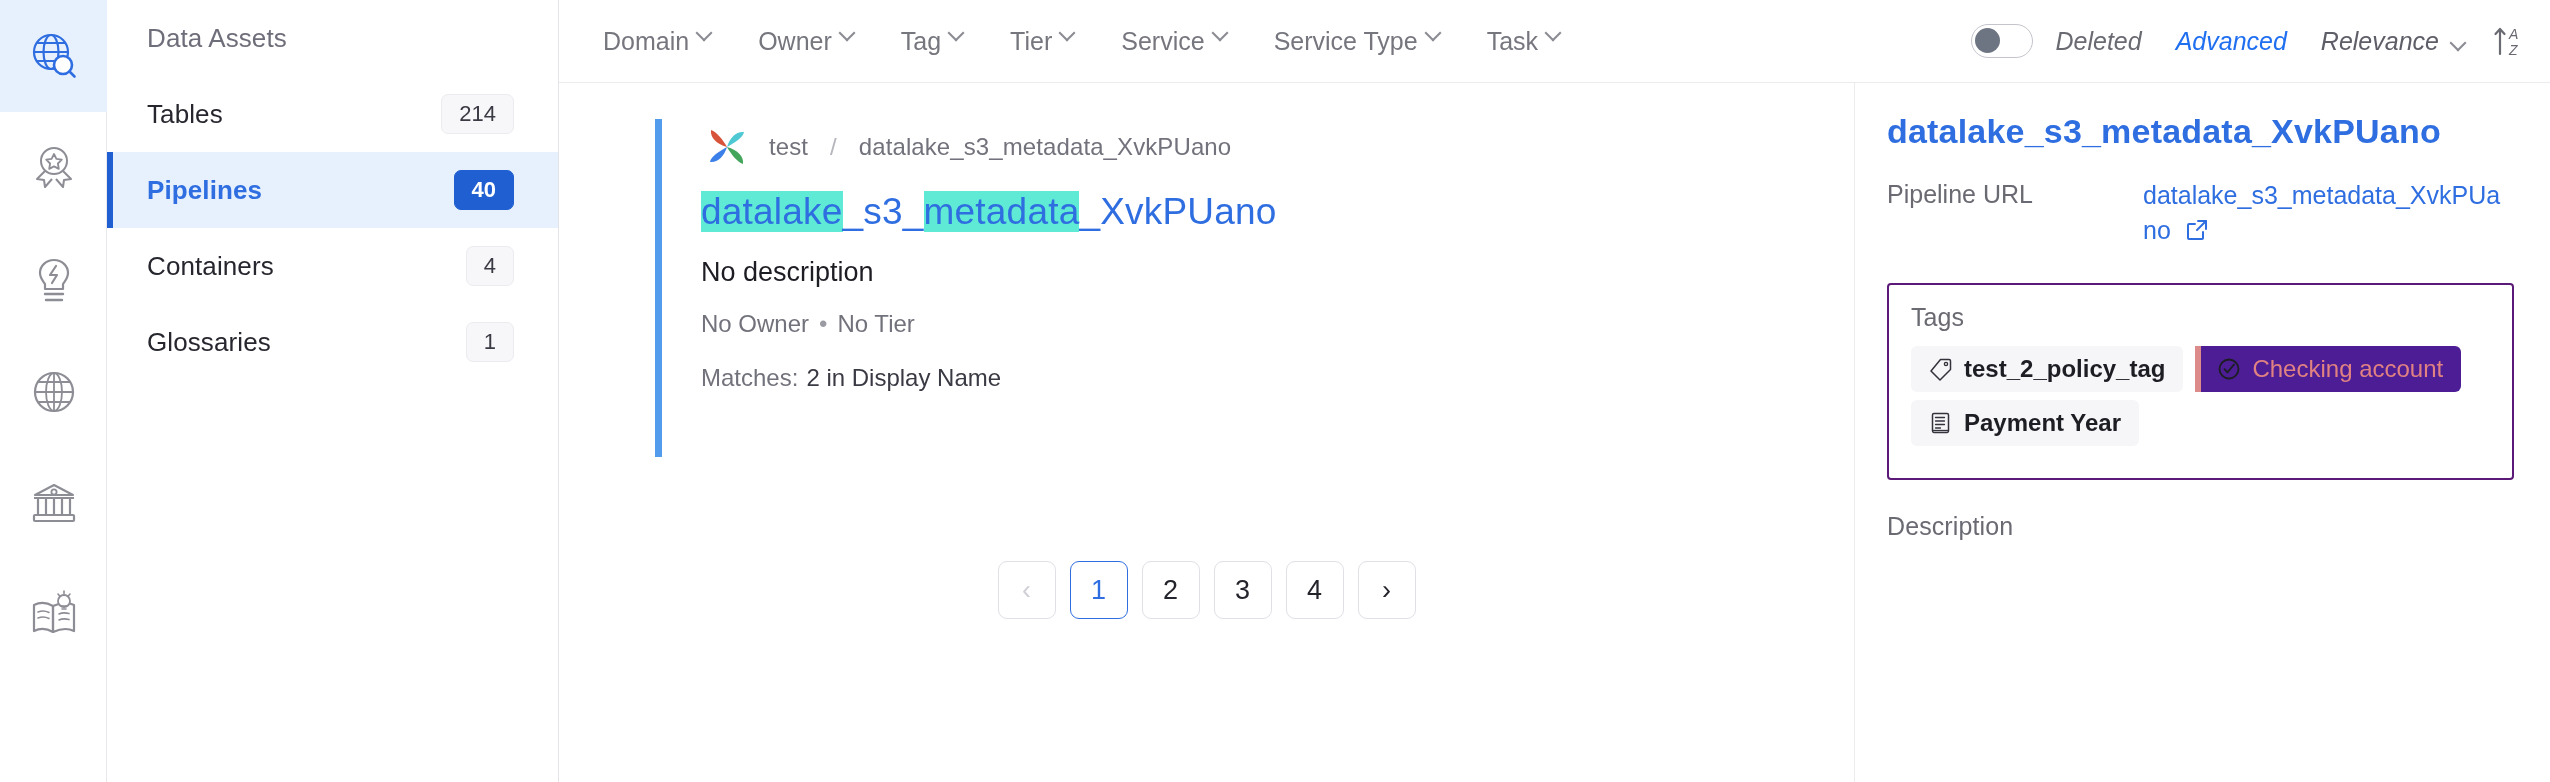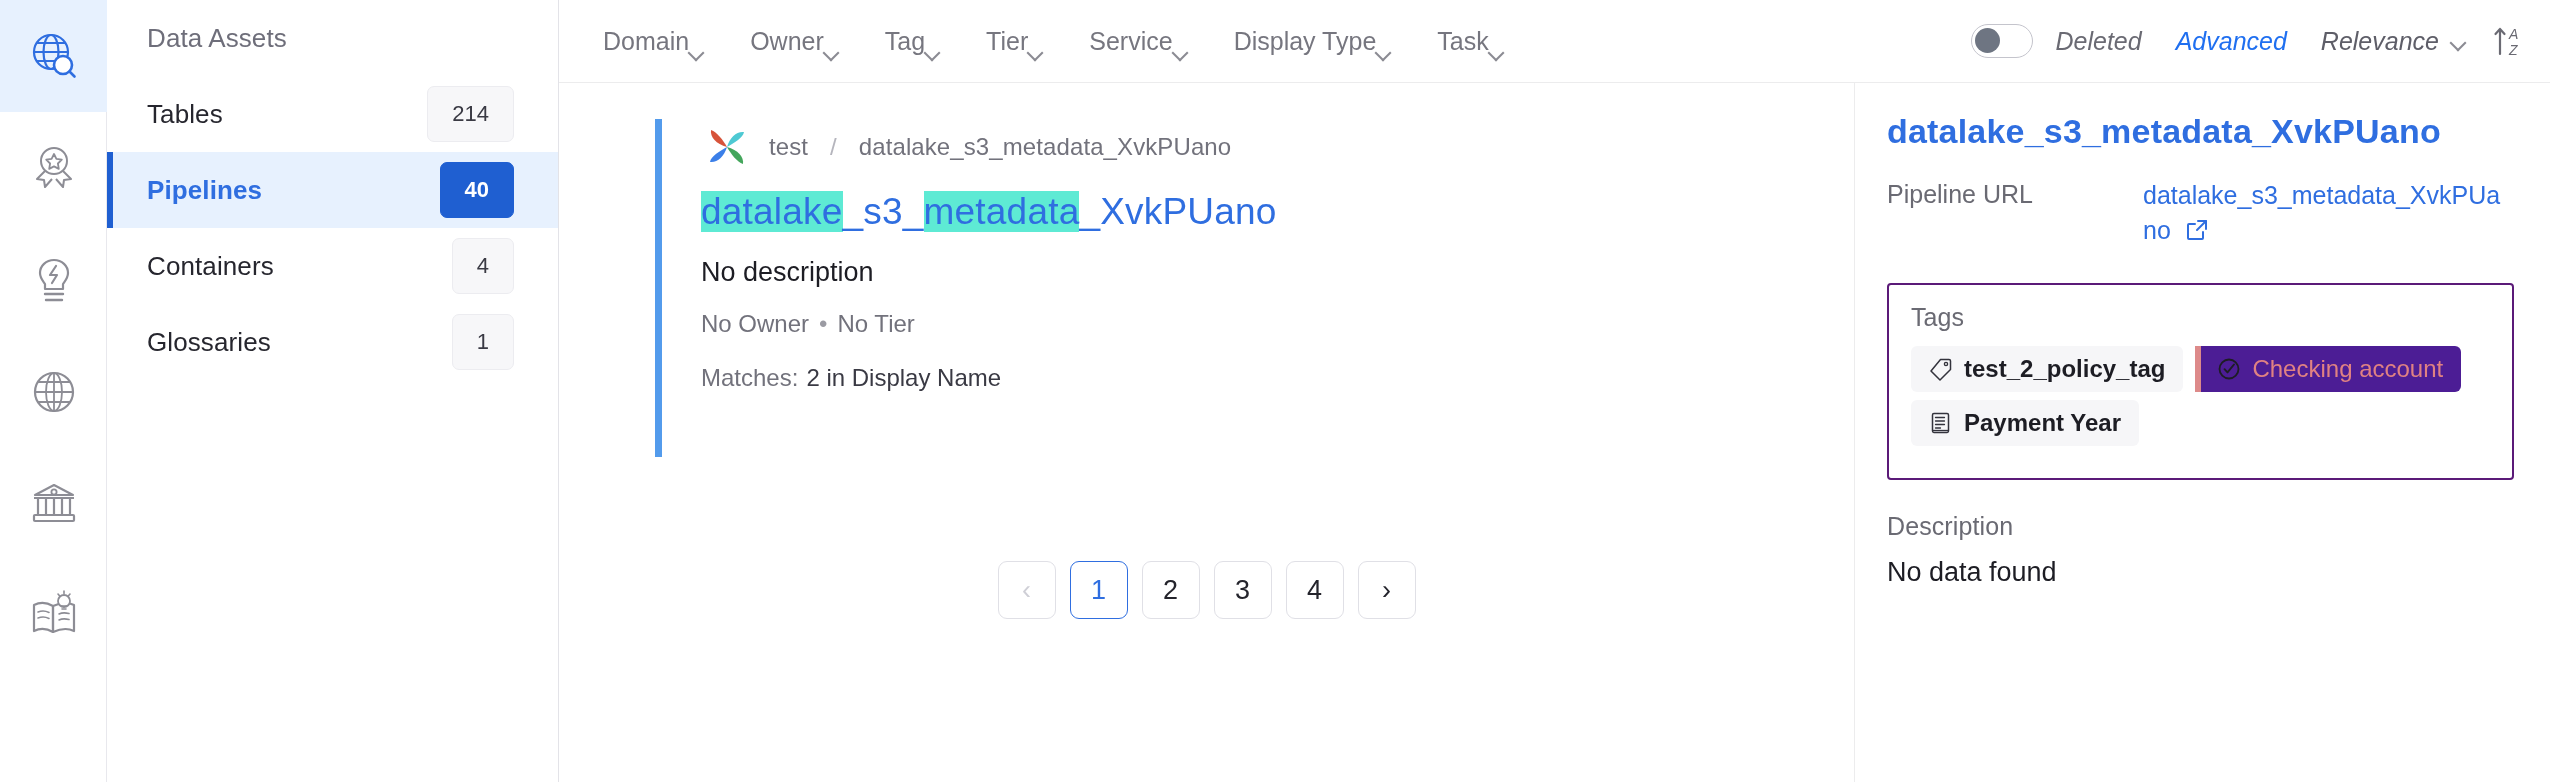--- a/index.html
+++ b/index.html
@@ -66,22 +66,22 @@
     position: relative;
     cursor: pointer;
   }
   .asset-item .label {
     font-size: 26px;
     color: #26262e;
     letter-spacing: .1px;
   }
   .asset-item .count {
     min-width: 44px;
-    height: 56px;
-    padding: 0 24px;
+    height: 40px;
+    padding: 0 17px;
     border-radius: 7px;
     background: #f7f7f9;
     border: 1px solid #ececf0;
     color: #3a3a44;
     font-size: 22px;
     display: inline-flex;
     align-items: center;
     justify-content: center;
   }
   .asset-item.active { background: #e7f1fe; }
@@ -113,21 +113,22 @@
     height: 83px;
     flex: 0 0 83px;
     border-bottom: 1px solid #ececed;
     display: flex;
     align-items: center;
     padding: 0 20px 0 44px;
     gap: 0;
   }
   .filter-chip {
     display: inline-flex;
-    align-items: flex-end;
+    align-items: flex-start;
+    gap: 8px;
     padding: 0 24px 0 0;
     margin-right: 22px;
     font-size: 25px;
     color: #76767f;
     cursor: pointer;
     white-space: nowrap;
   }
   .chev {
     display: inline-block;
     width: 15px; height: 9px;
@@ -497,21 +498,21 @@
       </div>
       <div class="filter-chip">
         <span>Tier</span>
         <span class="chev"></span>
       </div>
       <div class="filter-chip">
         <span>Service</span>
         <span class="chev"></span>
       </div>
       <div class="filter-chip">
-        <span>Display Type</span>
+        <span>Service Type</span>
         <span class="chev"></span>
       </div>
       <div class="filter-chip">
         <span>Task</span>
         <span class="chev"></span>
       </div>
 
       <div class="toolbar-right">
         <div class="toggle">
           <span class="knob"></span>
@@ -631,20 +632,19 @@
                   </svg>
                 </span>
                 <span>Payment Year</span>
               </span>
             </div>
           </div>
         </div>
 
         <div class="detail-section">
           <div class="section-label">Description</div>
-          <div class="detail-value">No data found</div>
         </div>
 
 
       </div>
     </div>
   </div>
 </div>
 
 </body></html>

